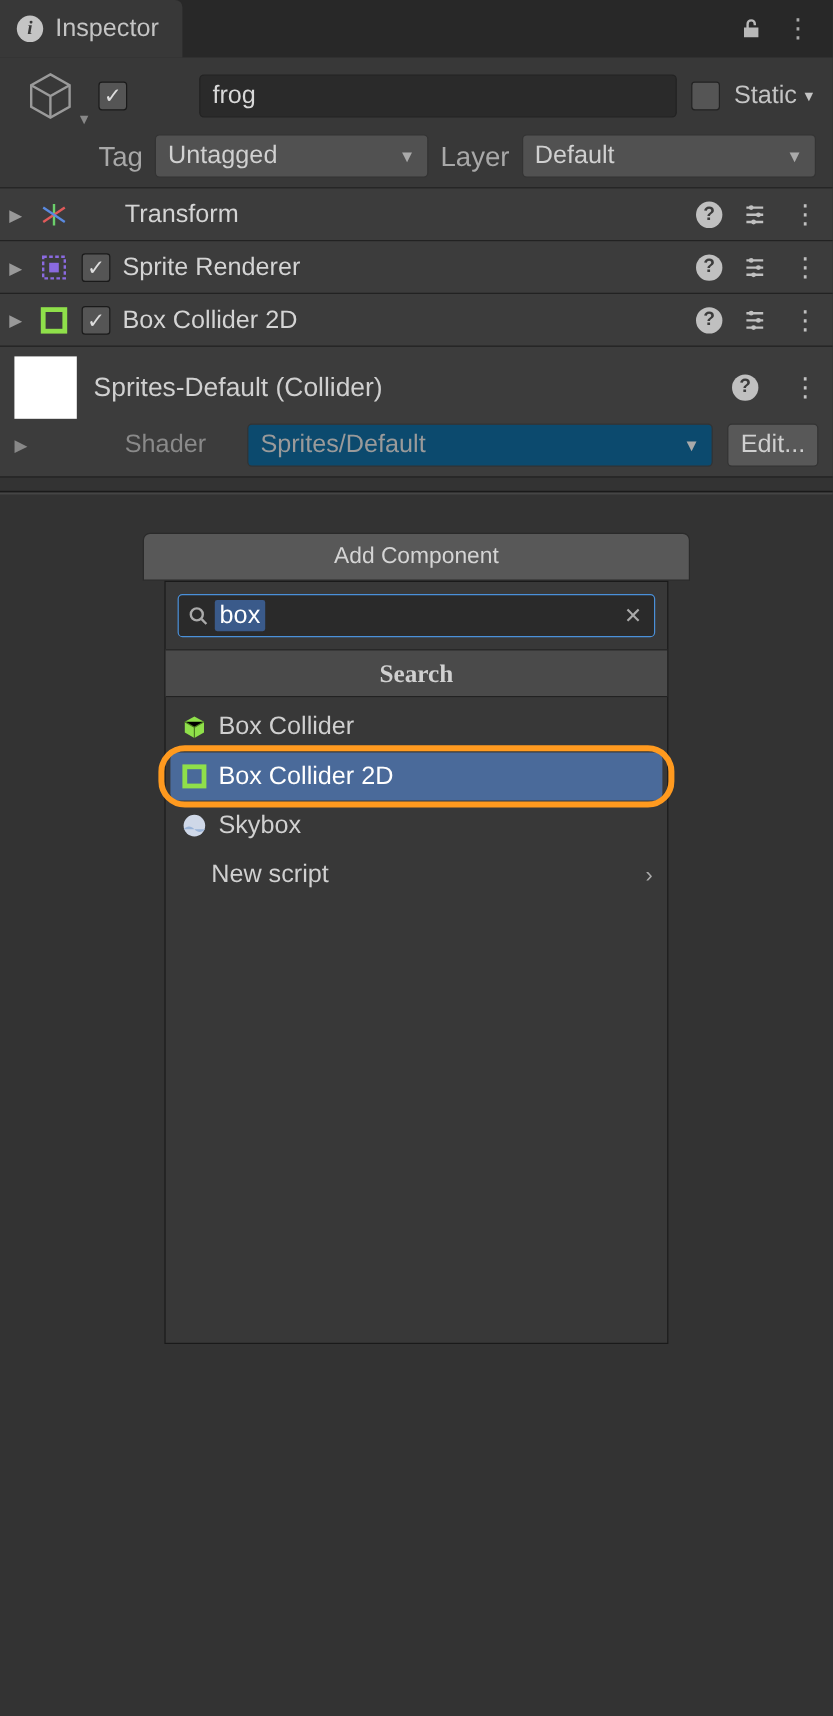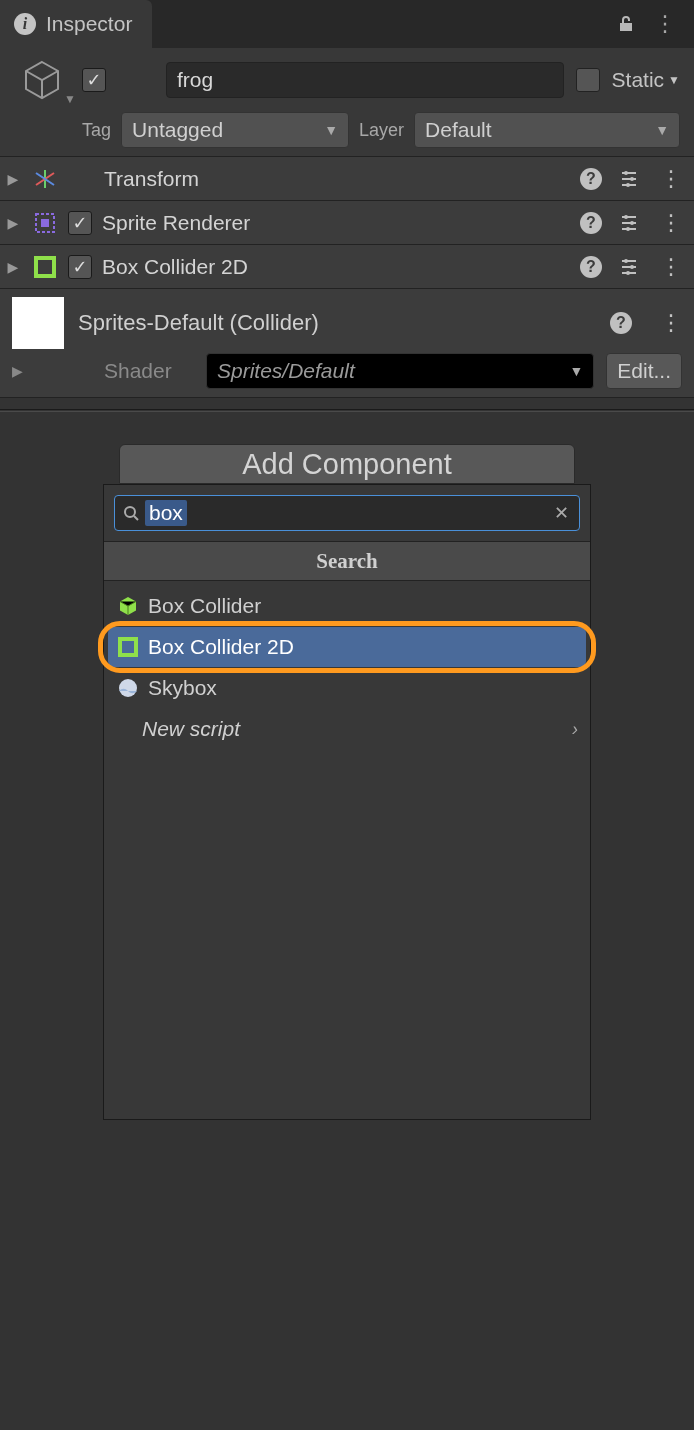--- a/index.html
+++ b/index.html
@@ -83,21 +83,21 @@
   }
   .static-check {
     width:24px;height:24px;background:#555;border:1px solid #222;border-radius:3px;
   }
   .static-label{display:flex;align-items:center;gap:4px;color:#c4c4c4;}
   .header-row2{
     display:flex;align-items:center;gap:10px;
     padding-left:68px;
     margin-top:10px;
   }
-  .tag-label{color:#a8a8a8;font-size:18px;}
+  .tag-label{color:#a8a8a8;font-size:23px;}
   .dropdown{
     background:#515151;
     border:1px solid #333;
     border-radius:4px;
     height:36px;
     display:flex;align-items:center;
     padding:0 10px;
     color:#d0d0d0;
     gap:8px;
   }
@@ -141,24 +141,24 @@
     display:flex;flex-direction:column;align-items:center;
     padding-top:32px;
   }
   .addcomp-btn{
     width:456px;height:40px;
     background:#585858;
     border:1px solid #2a2a2a;
     border-radius:6px 6px 0 0;
     color:#d4d4d4;
     display:flex;align-items:center;justify-content:center;
-    font-size:29px;
+    font-size:19px;
   }
   .addcomp-panel{
-    width:488px;
+    width:420px;
     height:636px;
     background:#383838;
     border:1px solid #1a1a1a;
     display:flex;flex-direction:column;
   }
   .search-wrap{padding:10px;}
   .search-input-wrap{
     position:relative;
     background:#2a2a2a;
     border:1px solid #4a90d9;
@@ -200,21 +200,21 @@
   }
   .highlight-ring{
     border:5px solid #ff9a1f;
     border-radius:22px;
     position:absolute;
     left:-10px;right:-10px;top:-6px;bottom:-6px;
     pointer-events:none;
   }
   .result-icon{width:24px;height:24px;display:flex;align-items:center;justify-content:center;}
   .chevron{margin-left:auto;color:#aaa;font-size:18px;}
-  .newscript{padding-left:34px;font-style:italic;}
+  .newscript{padding-left:34px;}
   
   
   svg{display:block;}
 </style>
 </head>
 <body>
 
 <div class="tab-bar">
   <div class="tab">
     <span class="tab-icon">i</span>
@@ -336,21 +336,21 @@
 <div class="material-row">
   <div class="material-top">
     <div class="mat-preview"></div>
     <span class="mat-title">Sprites-Default (Collider)</span>
     <span class="help-icon">?</span>
     <span style="font-size:22px;margin-left:14px;">⋮</span>
   </div>
   <div class="shader-row">
     <span class="shader-foldout">▶</span>
     <span class="shader-label">Shader</span>
-    <div class="dropdown shader-dd" style="background:#000000;color:#9a9a9a;font-style:italic;">
+    <div class="dropdown shader-dd" style="background:#0c4a6e;color:#9a9a9a;">
       <span>Sprites/Default</span>
       <span class="dd-arrow">▼</span>
     </div>
     <div class="edit-btn">
       <span>Edit...</span>
     </div>
   </div>
 </div>
 
 <div class="separator"></div>

